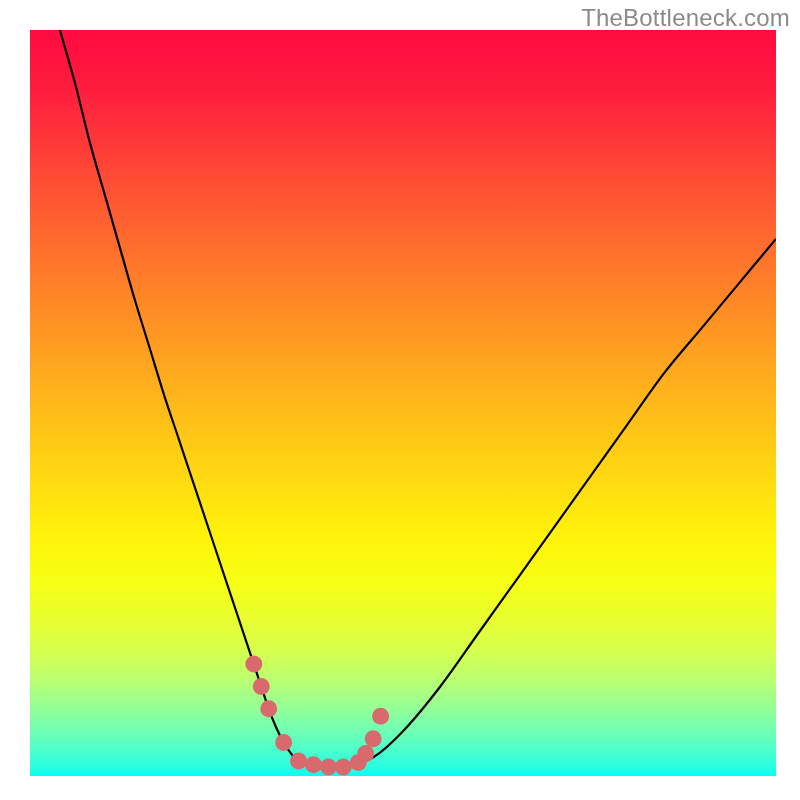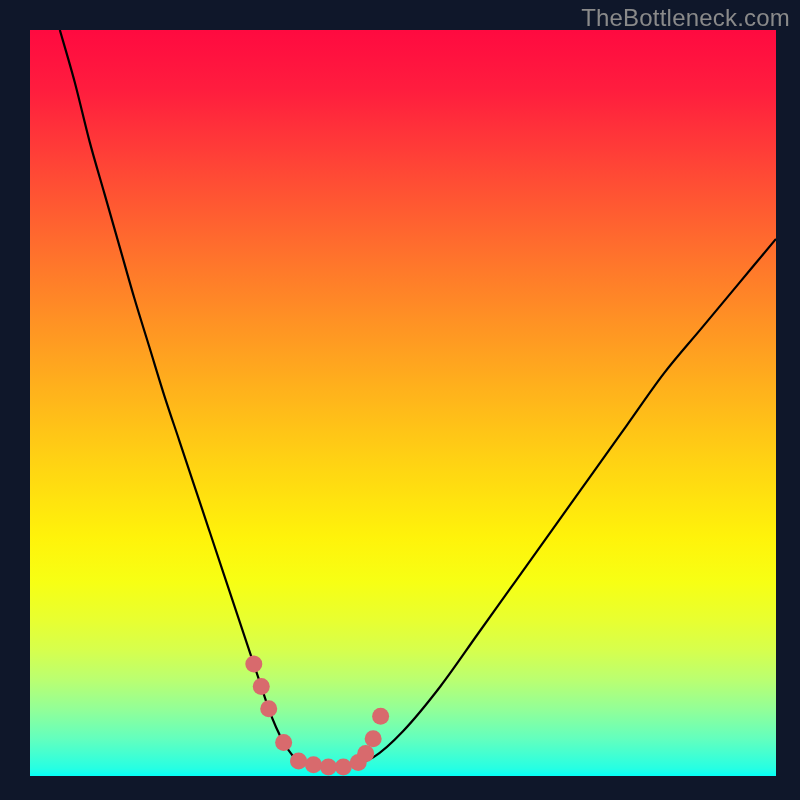--- a/index.html
+++ b/index.html
@@ -1,19 +1,19 @@
 <!DOCTYPE html>
 <html><head>
 <meta charset="utf-8">
 <style>
   html,body{margin:0;padding:0;width:800px;height:800px;overflow:hidden;background:#000;}
   .frame{
     position:absolute;
     left:0;top:0;width:800px;height:800px;
-    background:#0f172a;
+    background:#ffffff;
   }
   .plot{
     position:absolute;
     left:30px;top:30px;
     width:746px;height:746px;
     background:linear-gradient(to bottom,
       #ff0a40 0%,
       #ff1d3e 8%,
       #ff4436 18%,
       #ff6a2e 28%,

